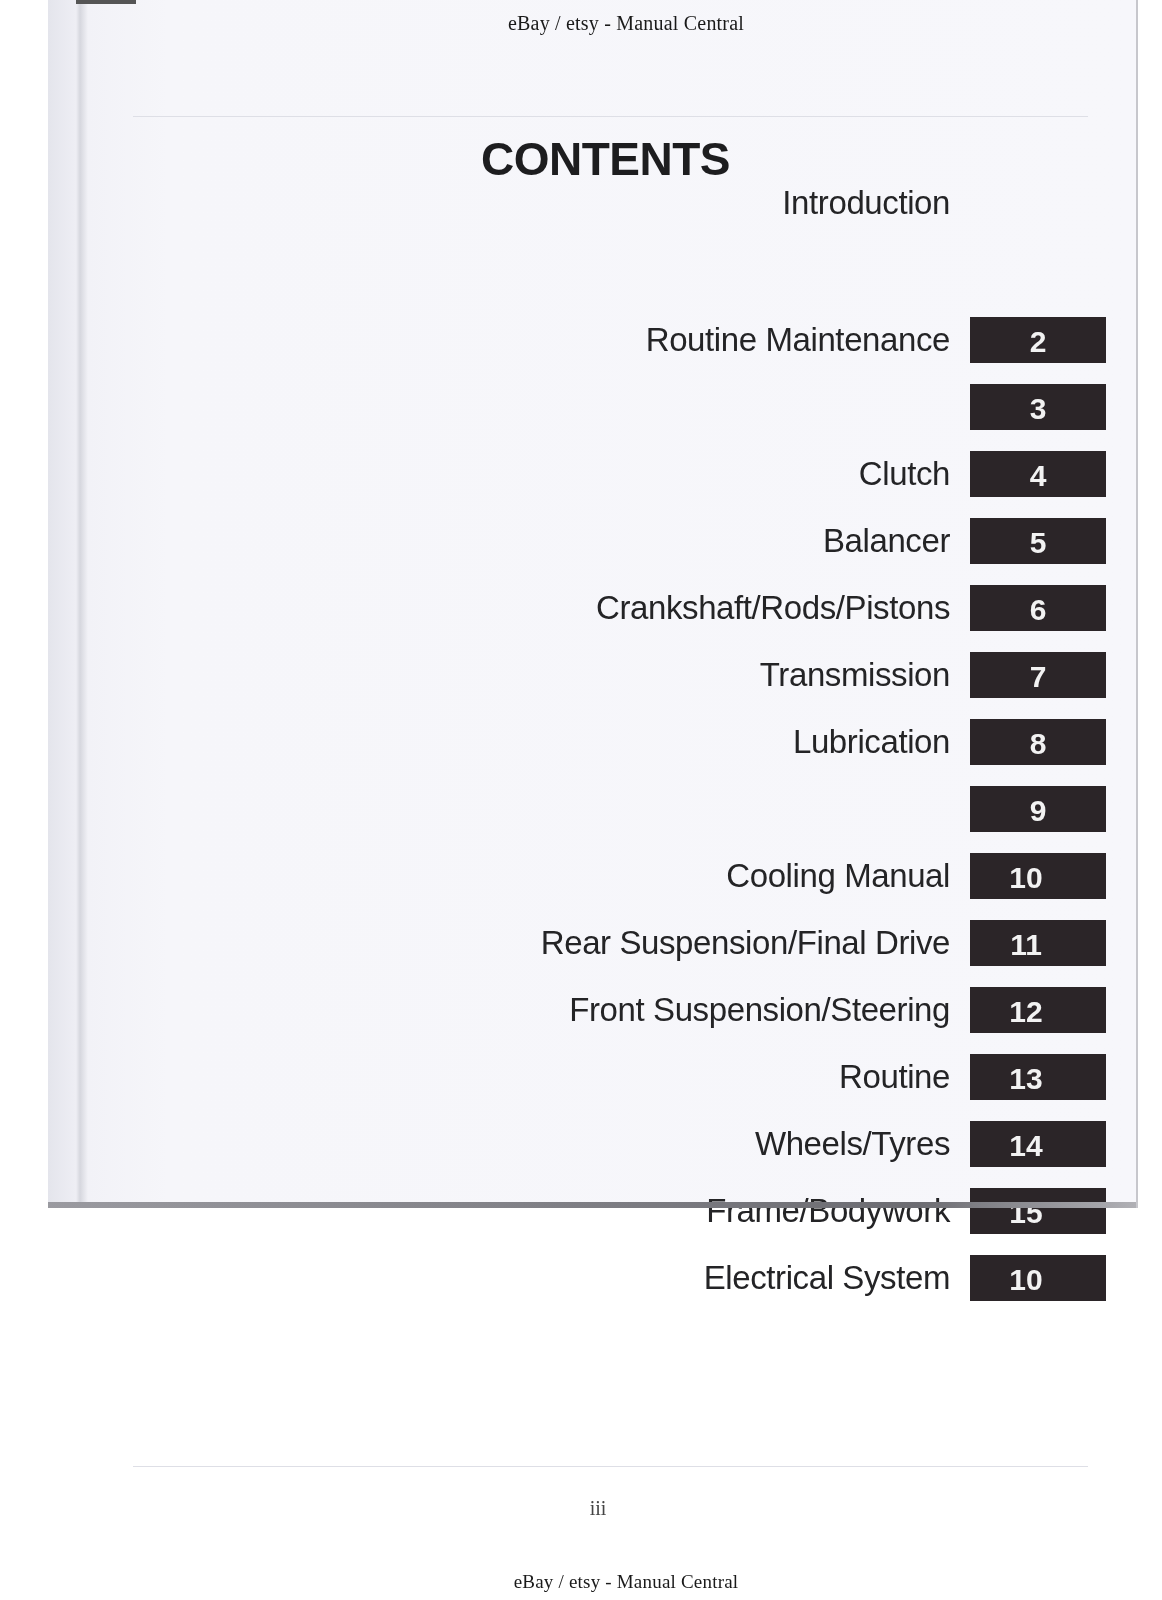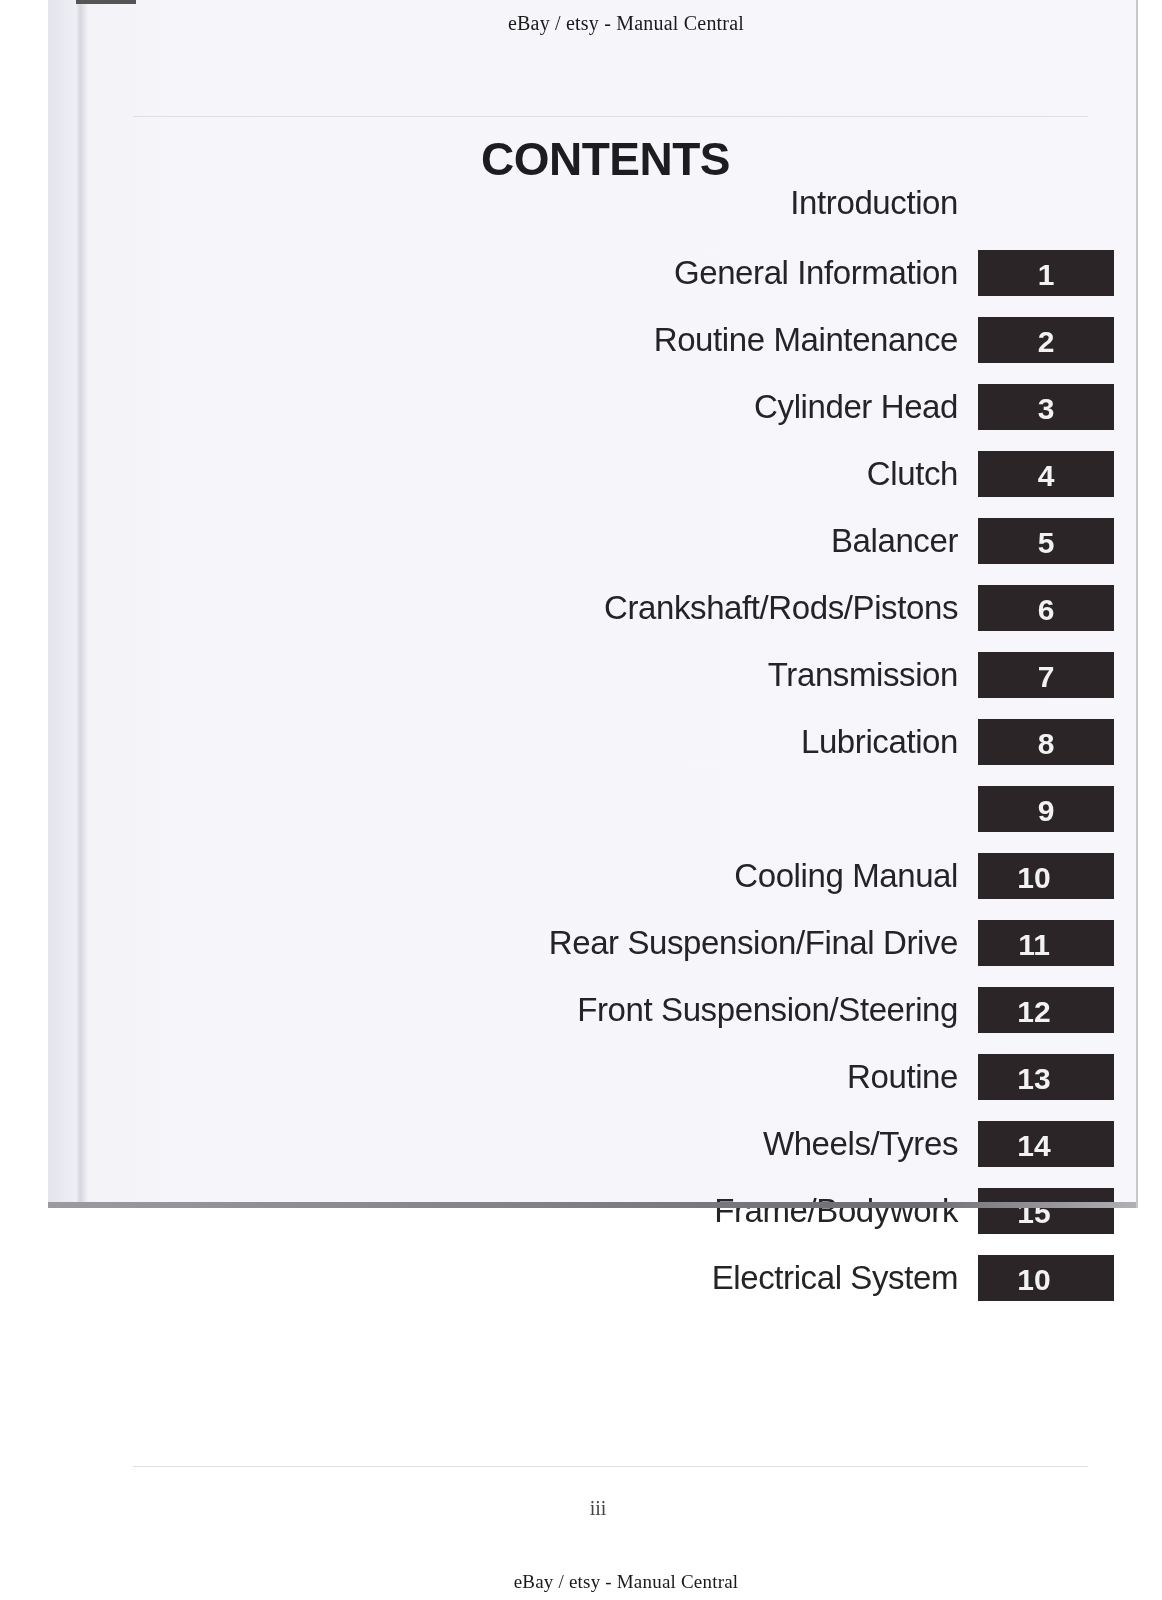--- a/index.html
+++ b/index.html
@@ -29,21 +29,21 @@
     position: absolute; left: 28px; top: 0; width: 60px; height: 4px; background: #555;
   }
   .ghost-rule {
     position: absolute; left: 85px; width: 955px; height: 1px; background: #dedfe6;
   }
   .title {
     position: absolute; left: 433px; top: 132px;
     font-size: 46px; font-weight: bold; color: #1d1d1f; letter-spacing: -0.5px;
   }
   .toc { position: absolute; left: 0; top: 0; width: 1088px; height: 1572px; }
-  .toc-row { position: absolute; left: 300px; width: 770px; height: 46px; }
+  .toc-row { position: absolute; left: 292px; width: 770px; height: 46px; }
   .toc-label {
     position: absolute; right: 160px; top: 0; line-height: 46px;
     font-size: 33px; color: #242426; white-space: nowrap; letter-spacing: -0.4px;
   }
   .toc-tab {
     position: absolute; right: 4px; top: 0; width: 136px; height: 46px;
     background: #2b2528; color: #f2f2f2; font-weight: bold; font-size: 30px;
     line-height: 50px; text-align: center;
   }
   .toc-tab.two { text-indent: -24px; }
@@ -62,30 +62,25 @@
   <div class="ghost-rule" style="top:116px"></div>
   <div class="ghost-rule" style="top:1466px"></div>
 
   <div class="title">CONTENTS</div>
 
   <div class="toc">
     <div class="toc-row" style="top:180px">
       <span class="toc-label">Introduction</span>
     </div>
 
-    <div class="toc-row" style="top:250px">
-      <span class="toc-label">General Information</span>
-      <span class="toc-tab">1</span>
-    </div>
     <div class="toc-row" style="top:317px">
       <span class="toc-label">Routine Maintenance</span>
       <span class="toc-tab">2</span>
     </div>
     <div class="toc-row" style="top:384px">
-      <span class="toc-label">Cylinder Head</span>
       <span class="toc-tab">3</span>
     </div>
     <div class="toc-row" style="top:451px">
       <span class="toc-label">Clutch</span>
       <span class="toc-tab">4</span>
     </div>
     <div class="toc-row" style="top:518px">
       <span class="toc-label">Balancer</span>
       <span class="toc-tab">5</span>
     </div>

